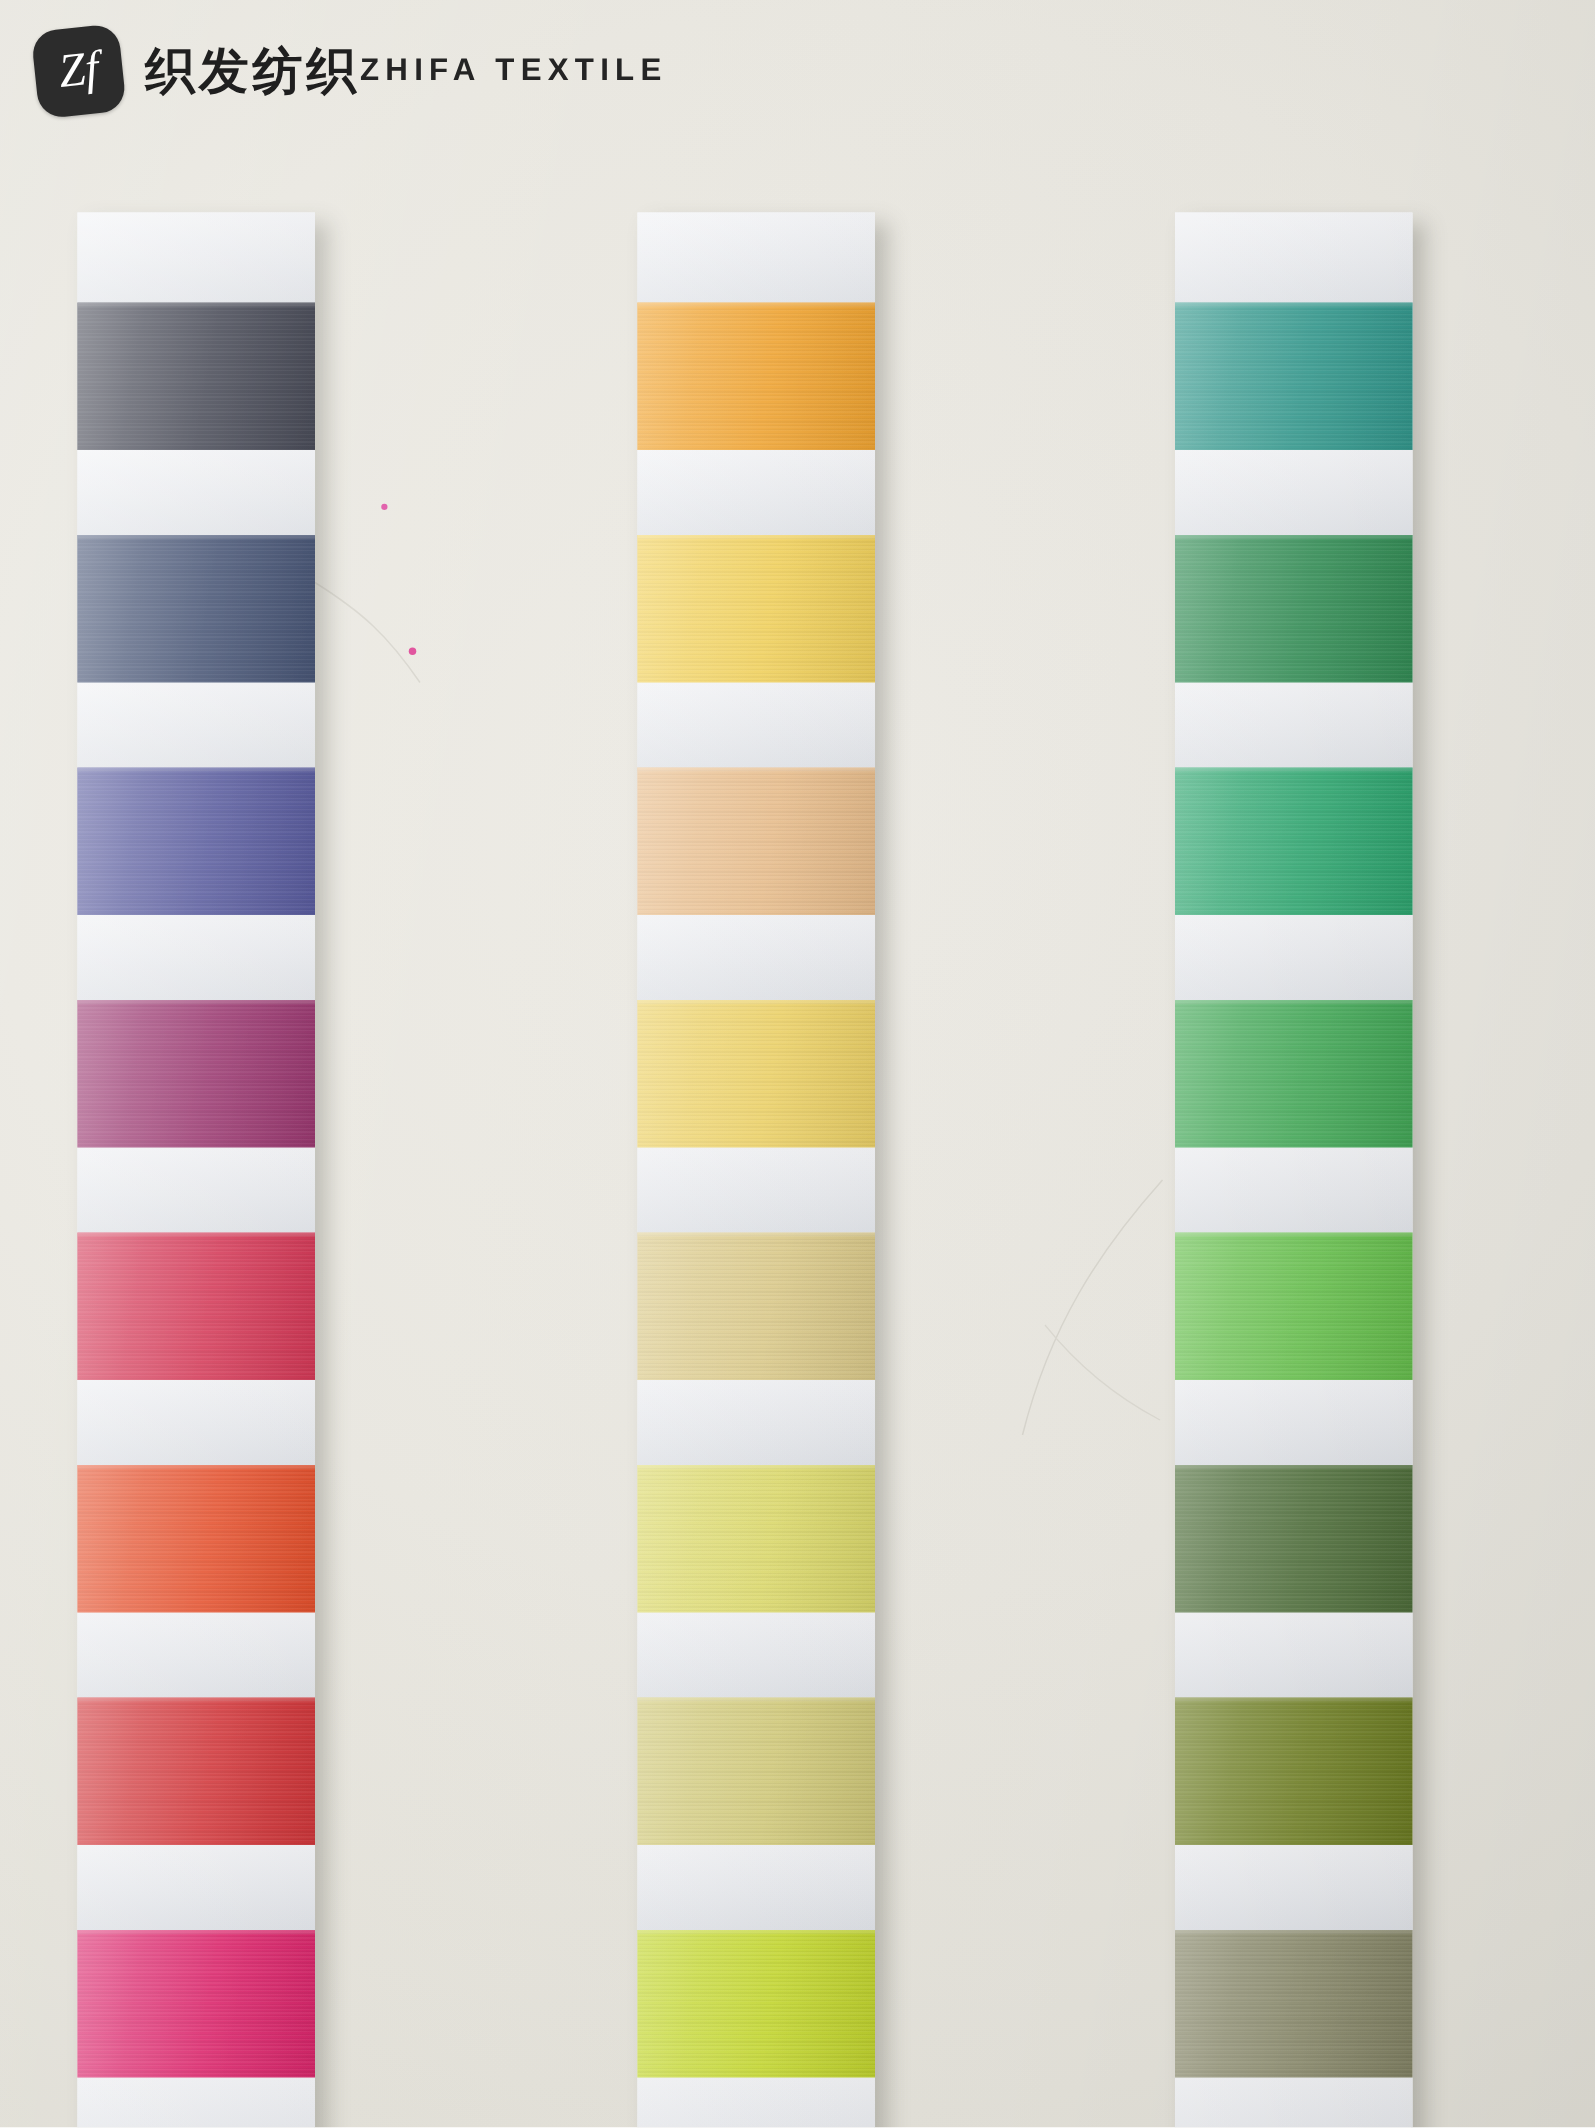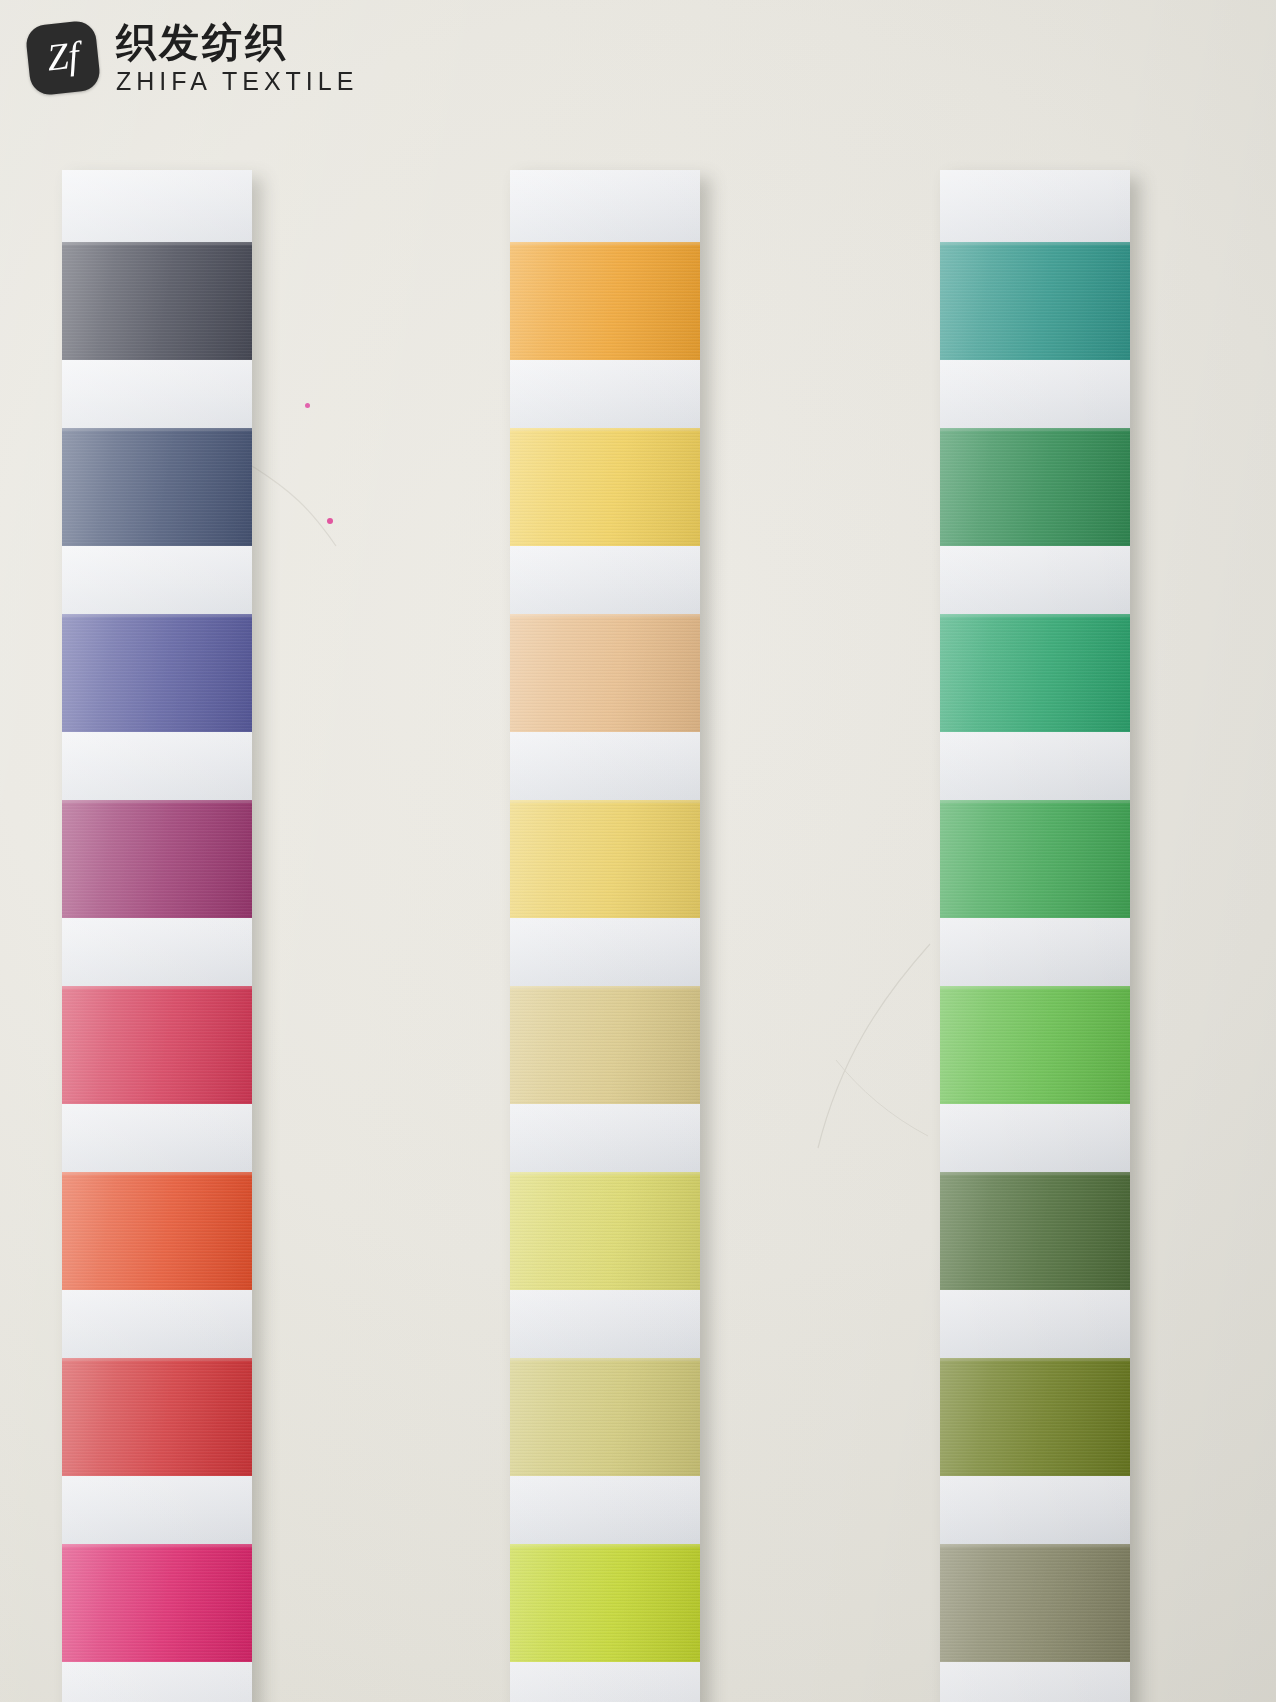--- a/index.html
+++ b/index.html
@@ -47,35 +47,35 @@
     background: #2c2c2c;
     transform: rotate(-6deg);
     display: flex;
     align-items: center;
     justify-content: center;
     box-shadow: 0 1px 3px rgba(0,0,0,0.25);
   }
   .logo-mark svg { display: block; }
   .logo-text {
     display: flex;
-    flex-direction: column;
+    flex-direction: row;
     line-height: 1;
   }
   .logo-cn {
     font-family: "DejaVu Sans", sans-serif;
     font-size: 40px;
     font-weight: 700;
     color: #1f1f1f;
     letter-spacing: 3px;
     white-space: nowrap;
   }
   .logo-en {
     font-family: "Liberation Sans", sans-serif;
     font-size: 25px;
-    font-weight: 400;
+    font-weight: 700;
     color: #242424;
     letter-spacing: 5px;
     margin-top: 7px;
     white-space: nowrap;
   }
 
   
   .column {
     position: absolute;
     top: 170px;

